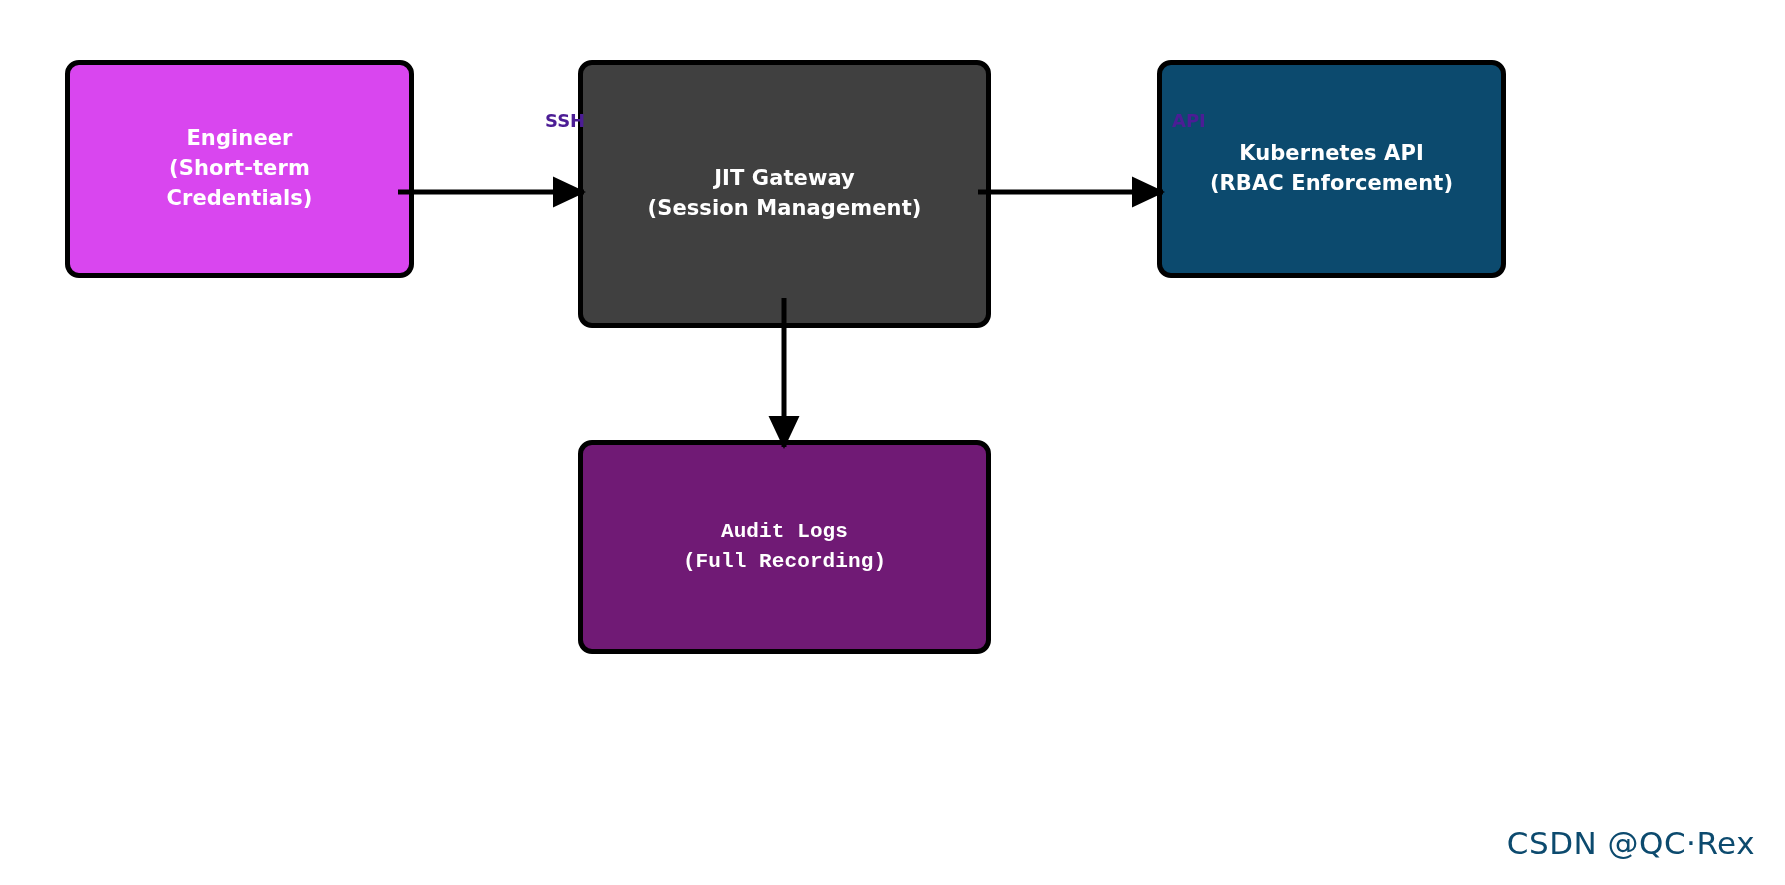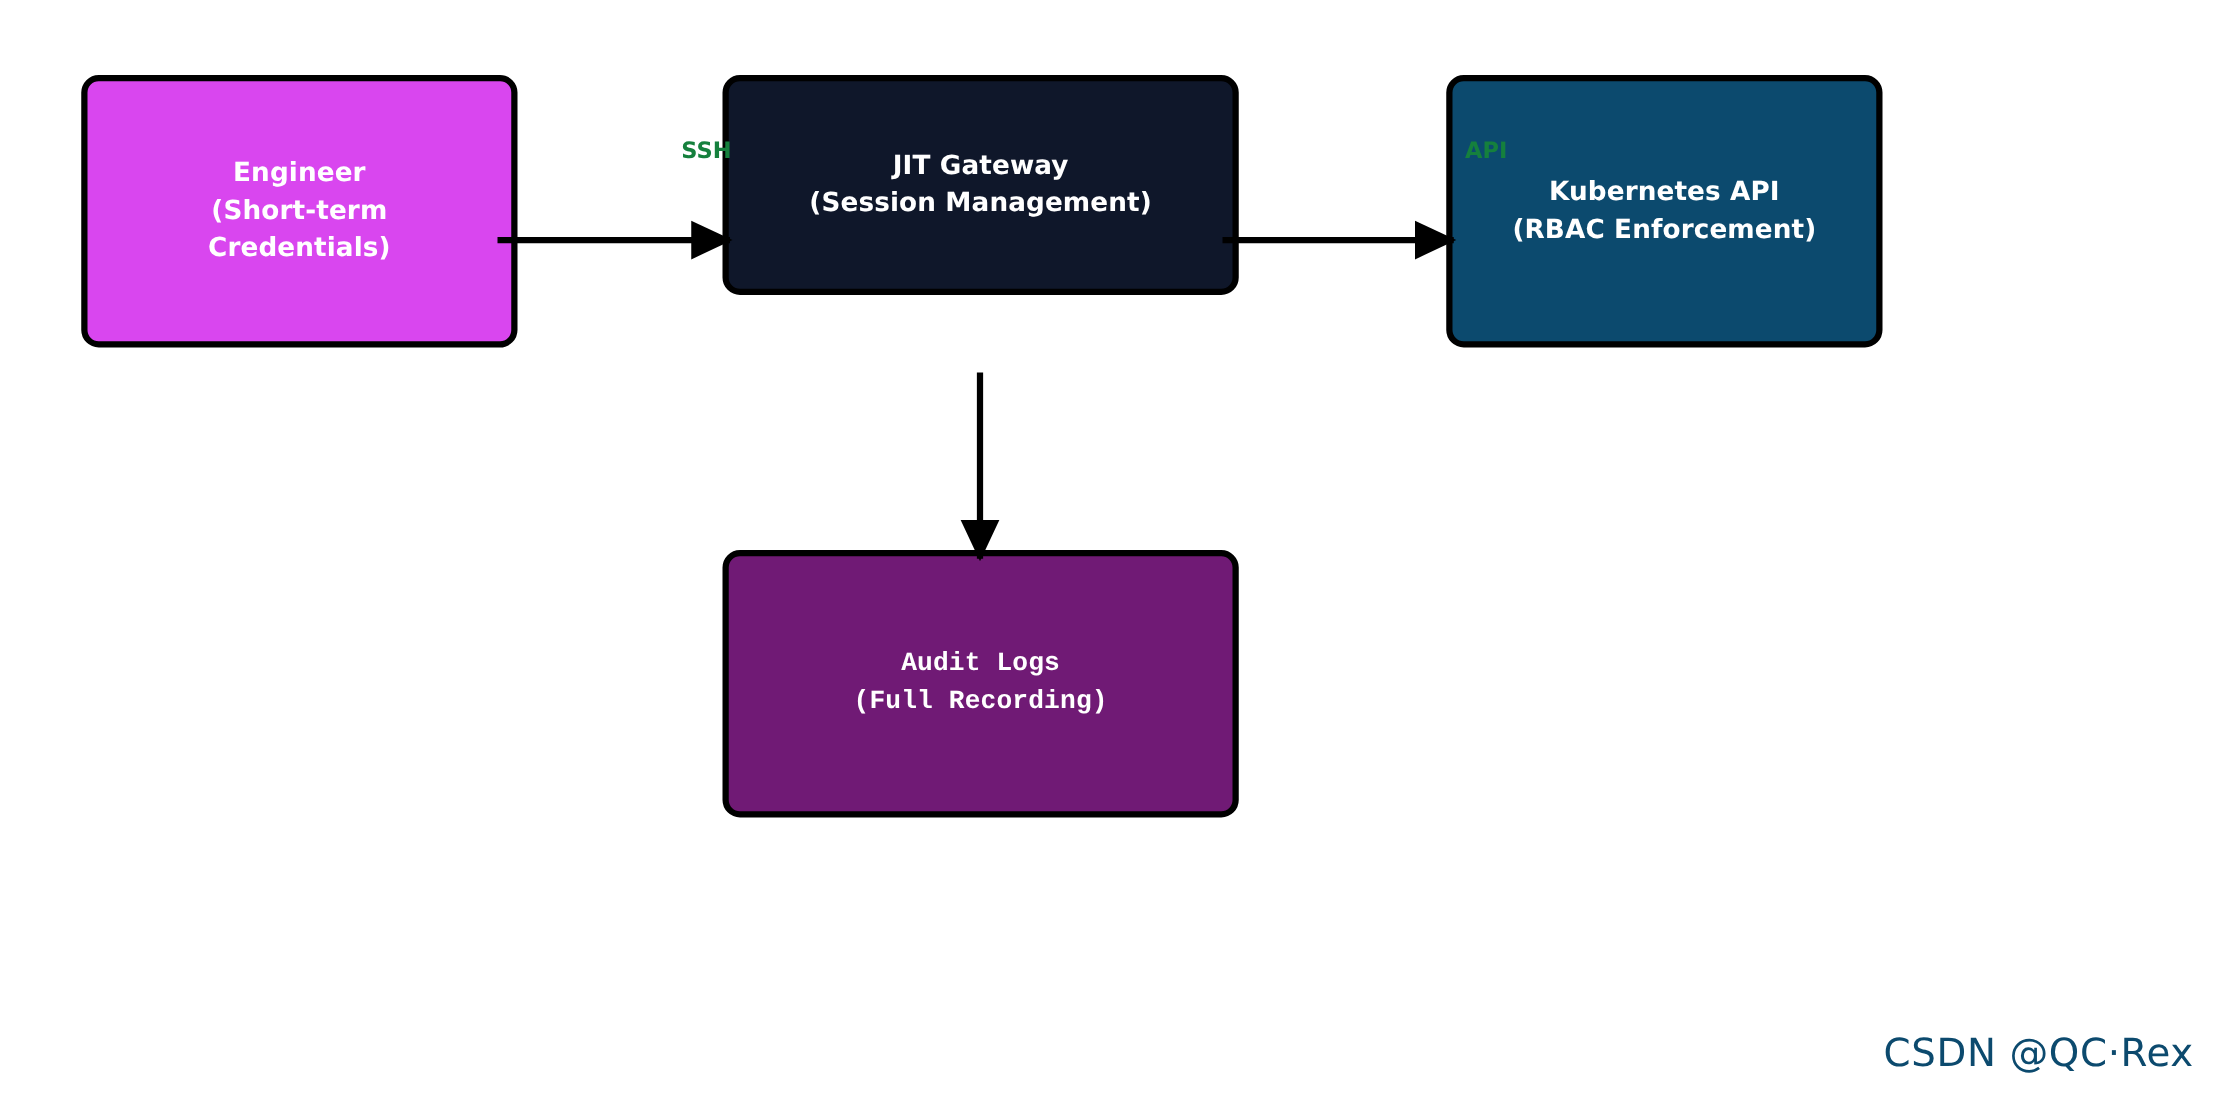--- a/index.html
+++ b/index.html
@@ -36,22 +36,22 @@
   }
   .node-label {
     white-space: pre-line;
     padding: 0 10px;
   }
   #node-engineer {
     left: 65px;  top: 60px;  width: 349px; height: 218px;
     background: #d946ef;
   }
   #node-gateway {
-    left: 578px; top: 60px;  width: 413px; height: 176px;
-    background: #0f172a;
+    left: 578px; top: 60px;  width: 413px; height: 268px;
+    background: #404040;
   }
   #node-k8s {
     left: 1157px; top: 60px; width: 349px; height: 218px;
     background: #0c4a6e;
   }
   #node-audit {
     left: 578px; top: 440px; width: 413px; height: 214px;
     background: #701a75;
     font-family: Liberation Mono, monospace;
   }
@@ -64,21 +64,21 @@
     height: 885px;
     z-index: 3;
     pointer-events: none;
   }
 
   .edge-label {
     position: absolute;
     font-family: "DejaVu Sans", sans-serif;
     font-weight: bold;
     font-size: 18px;
-    color: #15803d;
+    color: #4c1d95;
     z-index: 4;
     white-space: nowrap;
   }
   #edge-label-ssh { left: 545px; top: 110px; }
   #edge-label-api { left: 1172px; top: 110px; }
 
   #watermark {
     position: absolute;
     right: 30px;
     bottom: 24px;

